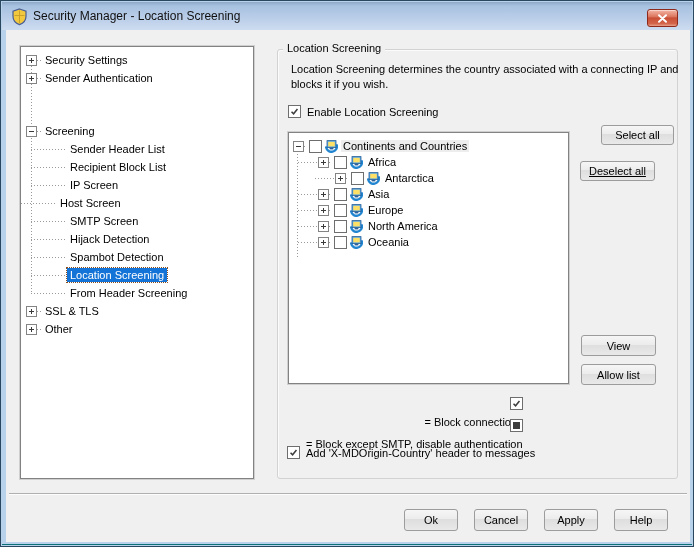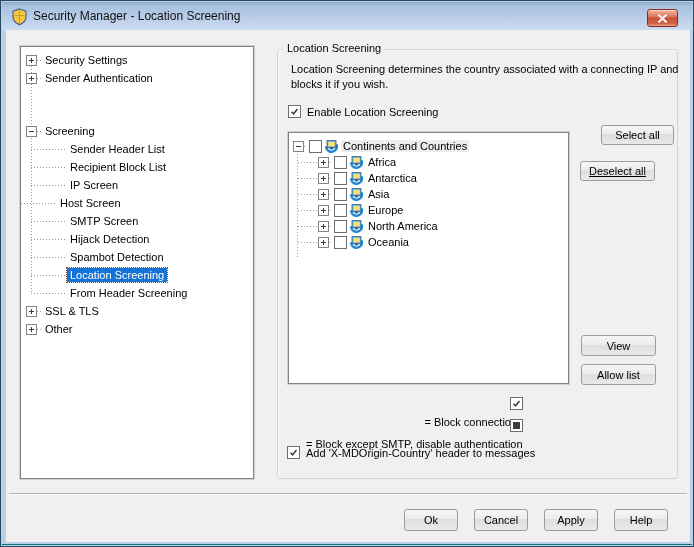--- a/index.html
+++ b/index.html
@@ -240,21 +240,21 @@
         <span class="nodeicon">
           <svg width="14" height="14" viewBox="0 0 14 14">
             <path d="M2.2 8.5 a5 5 0 1 0 10.6 -2.2" fill="none" stroke="#2285d0" stroke-width="2.4" stroke-linecap="round"></path>
             <rect x="3" y="1.6" width="9" height="7" fill="#5aa7e0" stroke="#2a5f99" stroke-width="0.8"></rect>
             <rect x="4.2" y="2.8" width="6.6" height="4.6" fill="#ffe066"></rect>
             <rect x="5.6" y="8.8" width="3.8" height="1.6" fill="#2a5f99"></rect>
           </svg>
         </span>
         <span class="clabel">Africa</span>
       </div>
-      <div class="crow" style="padding-left: 9px;">
+      <div class="crow" style="padding-left: 9px; margin-left: 17px;">
         <span class="hstub" style="width: 20px;"></span>
         <span class="eb">
           <i class="ebh"></i>
           <i class="ebv"></i>
         </span>
         <span class="hstub" style="width: 3px;"></span>
         <span class="cb ml"></span>
         <span class="nodeicon">
           <svg width="14" height="14" viewBox="0 0 14 14">
             <path d="M2.2 8.5 a5 5 0 1 0 10.6 -2.2" fill="none" stroke="#2285d0" stroke-width="2.4" stroke-linecap="round"></path>

